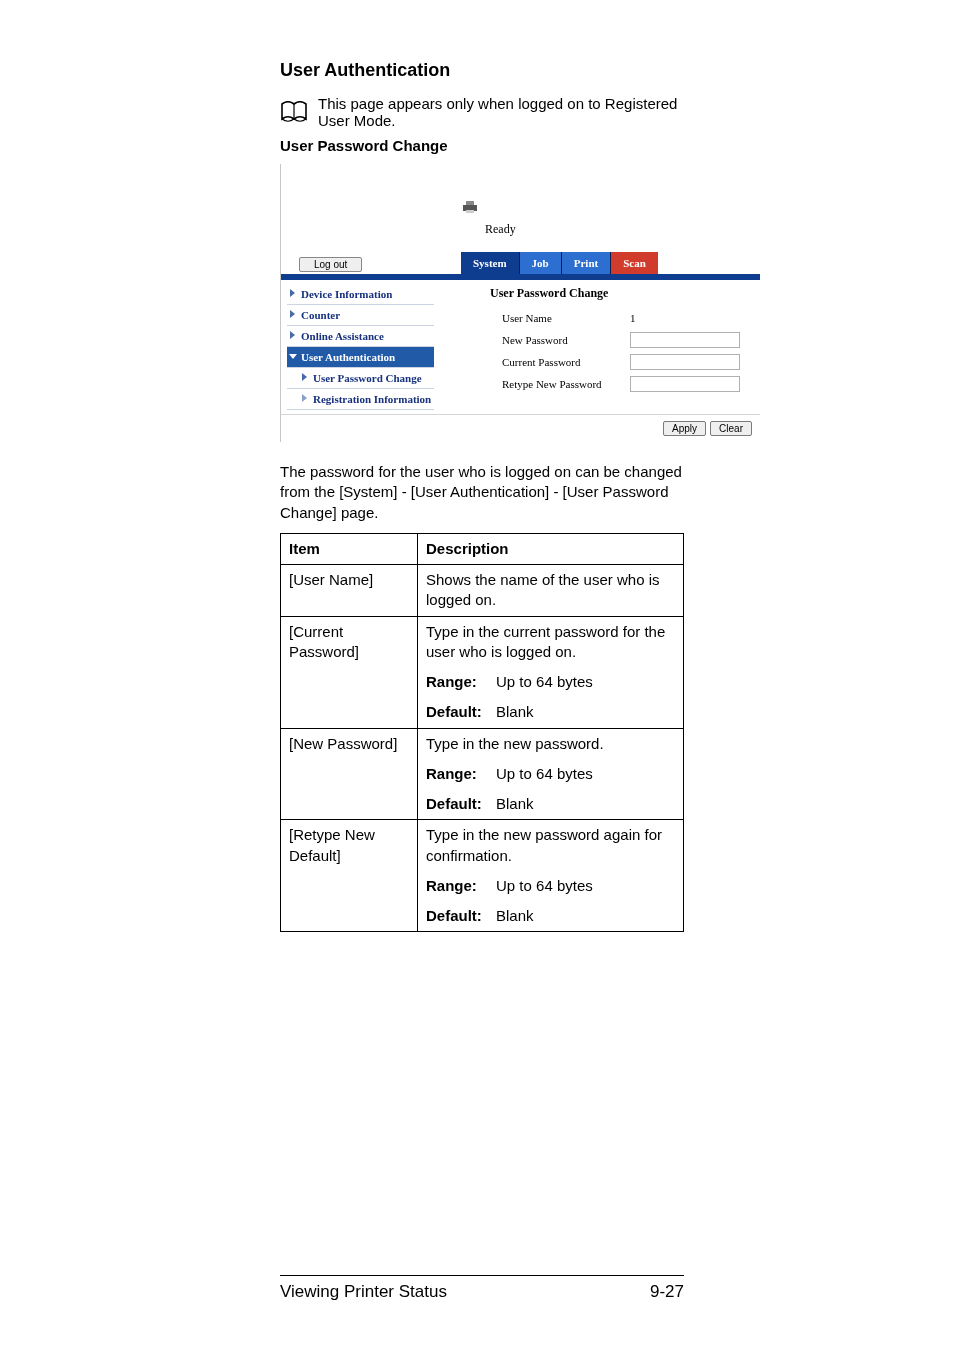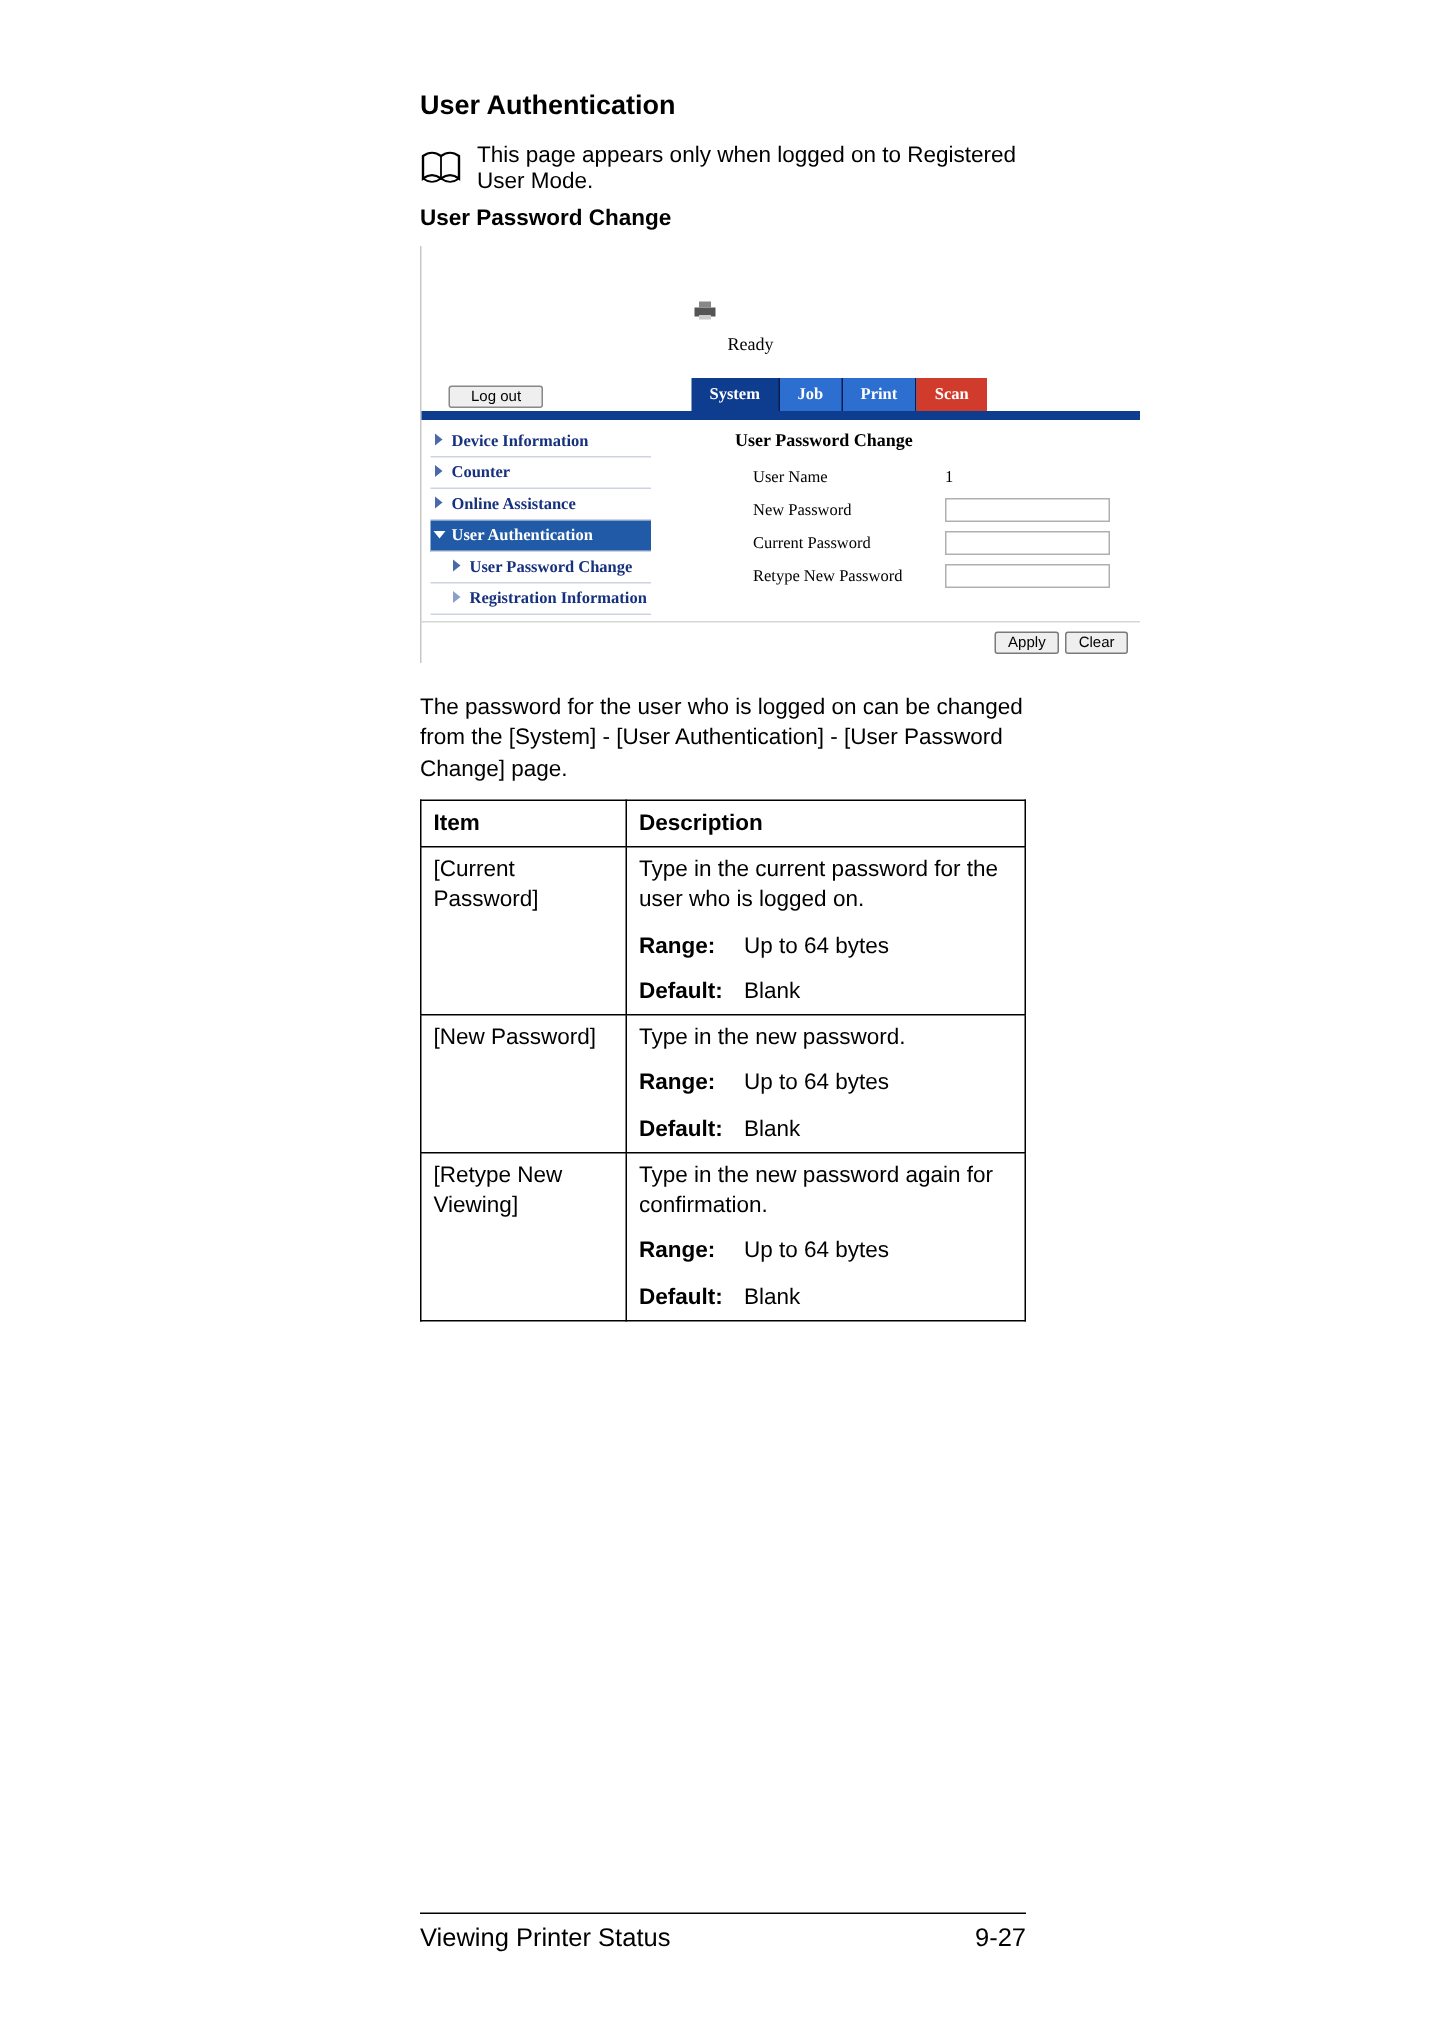--- a/index.html
+++ b/index.html
@@ -155,37 +155,43 @@
 
   <table class="desc">
     <thead>
       <tr>
         <th style="width:34%">Item</th>
         <th>Description</th>
       </tr>
     </thead>
     <tbody id="desc-body">
         <tr>
+          <td>[User Name]</td>
+          <td>
+            <div class="cell-block">Shows the name of the user who is logged on.</div>
+          </td>
+        </tr>
+        <tr>
           <td>[Current Password]</td>
           <td>
             <div class="cell-block">Type in the current password for the user who is logged on.</div>
             <div class="cell-block"><span class="kv-label">Range:</span><span>Up to 64 bytes</span></div>
             <div class="cell-block"><span class="kv-label">Default:</span><span>Blank</span></div>
           </td>
         </tr>
         <tr>
           <td>[New Password]</td>
           <td>
             <div class="cell-block">Type in the new password.</div>
             <div class="cell-block"><span class="kv-label">Range:</span><span>Up to 64 bytes</span></div>
             <div class="cell-block"><span class="kv-label">Default:</span><span>Blank</span></div>
           </td>
         </tr>
         <tr>
-          <td>[Retype New Viewing]</td>
+          <td>[Retype New Default]</td>
           <td>
             <div class="cell-block">Type in the new password again for confirmation.</div>
             <div class="cell-block"><span class="kv-label">Range:</span><span>Up to 64 bytes</span></div>
             <div class="cell-block"><span class="kv-label">Default:</span><span>Blank</span></div>
           </td>
         </tr>
       </tbody>
   </table>
 
   <div class="footer">

